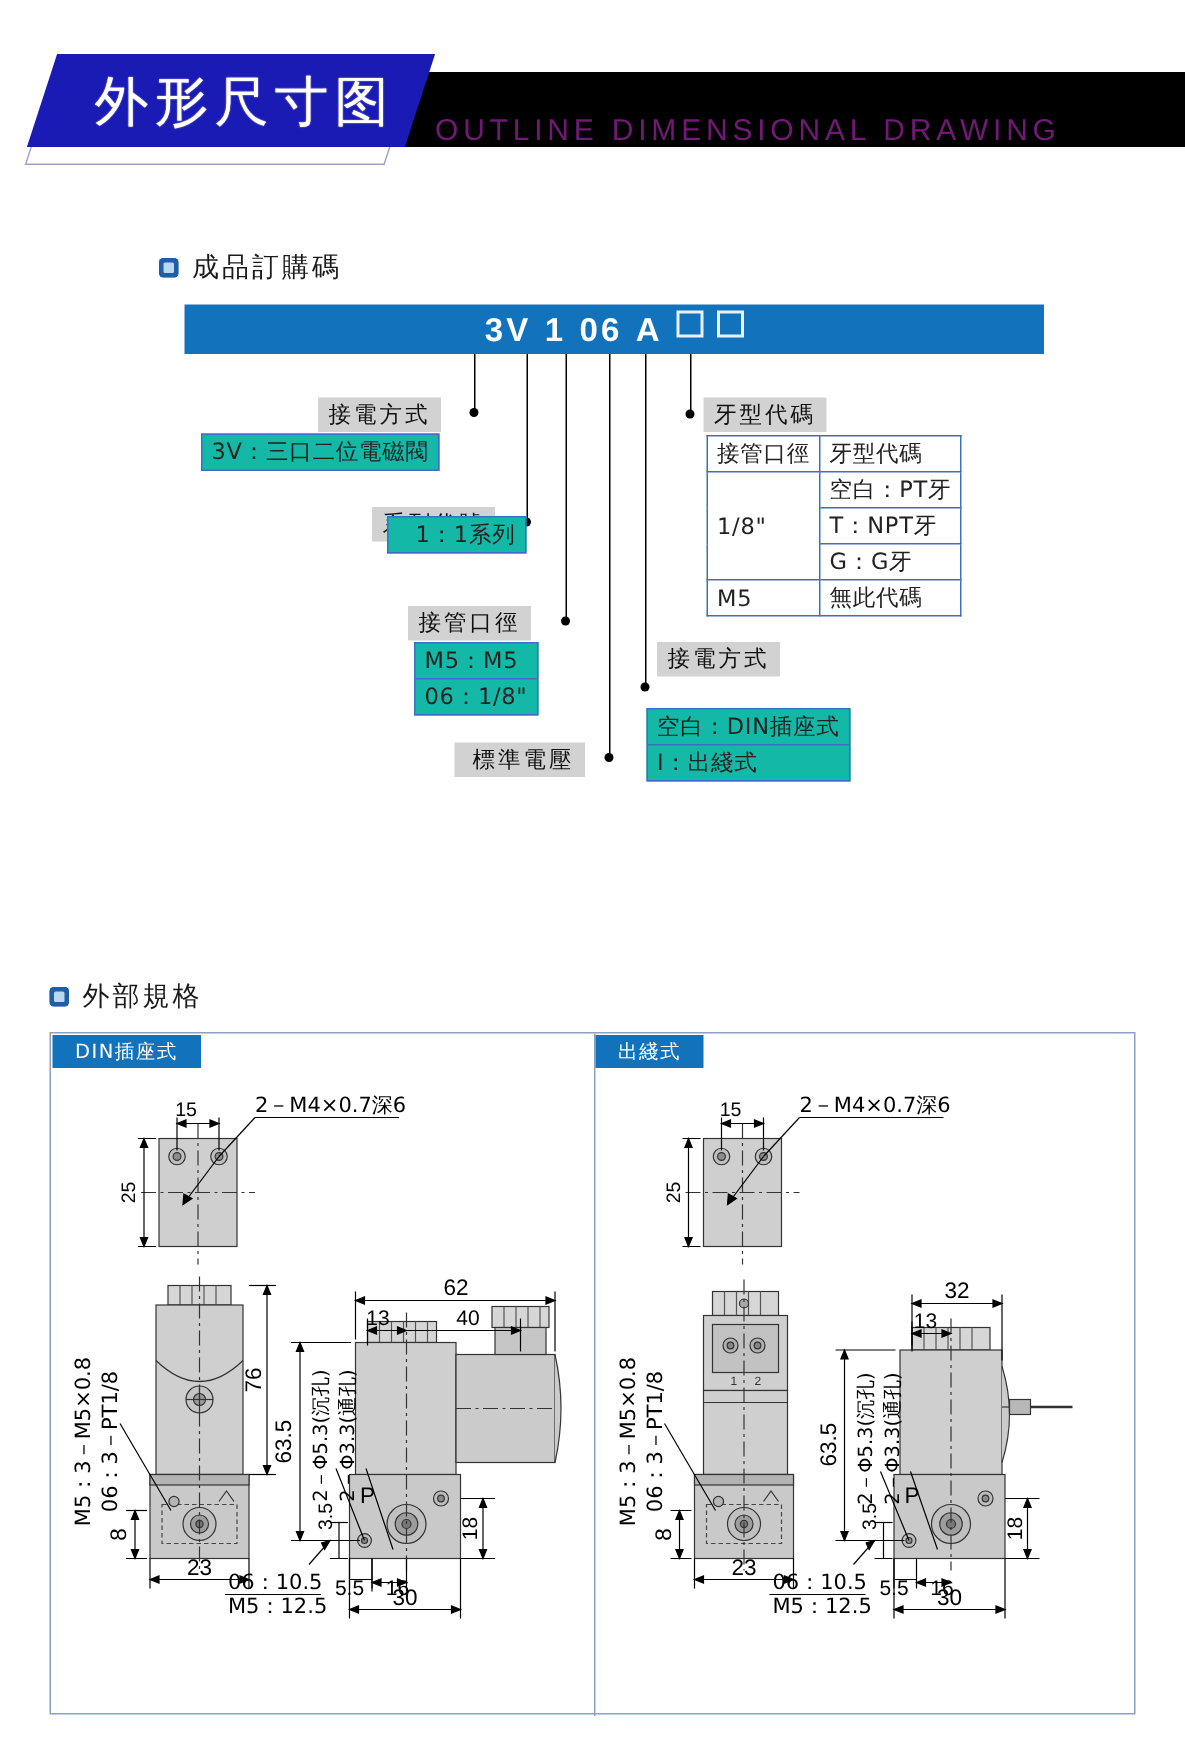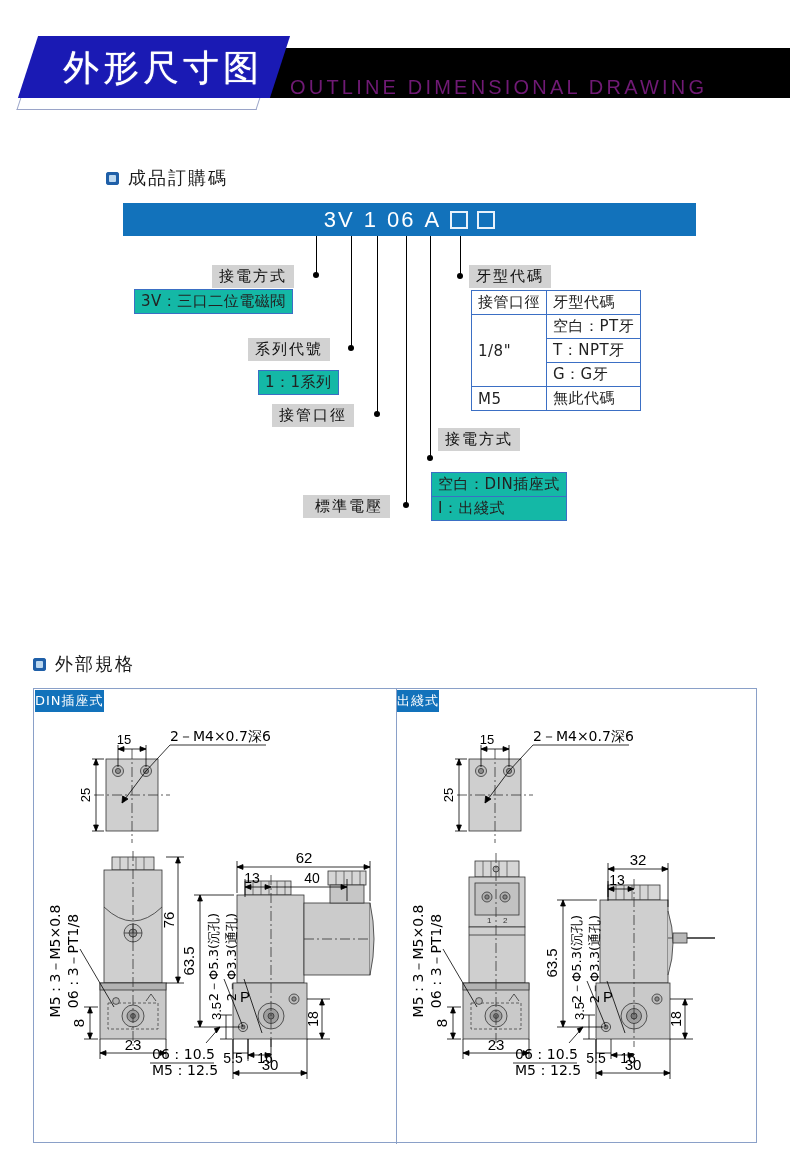--- a/index.html
+++ b/index.html
@@ -59,23 +59,23 @@
     font-family: Liberation Mono, monospace;
   }
 
   
   .code-bar {
     position: absolute; left: 123px; top: 203px; width: 573px; height: 33px;
     background: #1272bb;
     display: flex; align-items: center; justify-content: center;
   }
   .code-text {
-    color: #ffffff; font-size: 22px; font-weight: normal; letter-spacing: 2px;
+    color: #ffffff; font-size: 22px; font-weight: bold; letter-spacing: 2px;
     font-family: "Liberation Sans", sans-serif;
-    display: flex; align-items: center; gap: 9px;
+    display: flex; gap: 9px;
   }
   .code-sq {
     display: inline-block; width: 18px; height: 18px;
     border: 2px solid #e8f2fb;
   }
 
   
   .lead-v { position: absolute; width: 1px; background: #000; }
   .lead-dot {
     position: absolute; width: 6px; height: 6px; border-radius: 50%;
@@ -112,21 +112,21 @@
   .panels {
     position: absolute; left: 33px; top: 688px; width: 724px; height: 455px;
     border: 1px solid #8aa0c8; background: #fff;
   }
   .panel-divider {
     position: absolute; left: 362px; top: 0; width: 1px; height: 455px;
     background: #8aa0c8;
   }
   .panel-tag {
     position: absolute; background: #1272bb; color: #fff;
-    font-size: 13px; padding: 2px 0; letter-spacing: 1px;
+    font-size: 13px; padding: 2px 15px; letter-spacing: 1px;
     font-family: "DejaVu Sans", sans-serif; white-space: nowrap;
   }
   .dwg { position: absolute; }
   .dwg svg { display: block; }
 </style>
 </head>
 <body>
 
 <div class="page">
 
@@ -171,25 +171,29 @@
 
   <div class="lead-v" style="left:460px; top:236px; height:40px;"></div>
   <div class="lead-dot" style="left:457px; top:273px;"></div>
 
   <div class="cl-label" style="left:212px; top:265px;">接電方式</div>
   <div class="cl-box" style="left:134px; top:289px;">
     <div class="row">3V：三口二位電磁閥</div>
   </div>
 
   <div class="cl-label" style="left:248px; top:338px;">系列代號</div>
-  <div class="cl-box" style="left:258px; top:370px;">
+  <div class="cl-box" style="left:258px; top:344px;padding-left:12px;">
     <div class="row">1：1系列</div>
   </div>
 
   <div class="cl-label" style="left:272px; top:404px;">接管口徑</div>
+  <div class="cl-box" style="left:276px; top:428px;">
+    <div class="row">M5：M5</div>
+    <div class="row">06：1/8"</div>
+  </div>
 
   <div class="cl-label" style="left:303px; top:495px;padding-left:12px;">標準電壓</div>
 
   <div class="cl-label" style="left:469px; top:265px;">牙型代碼</div>
   <table class="thread-tbl" style="left:471px; top:290px;">
     <tbody>
         <tr>
       <td>接管口徑</td>
       <td>牙型代碼</td>
     </tr>

